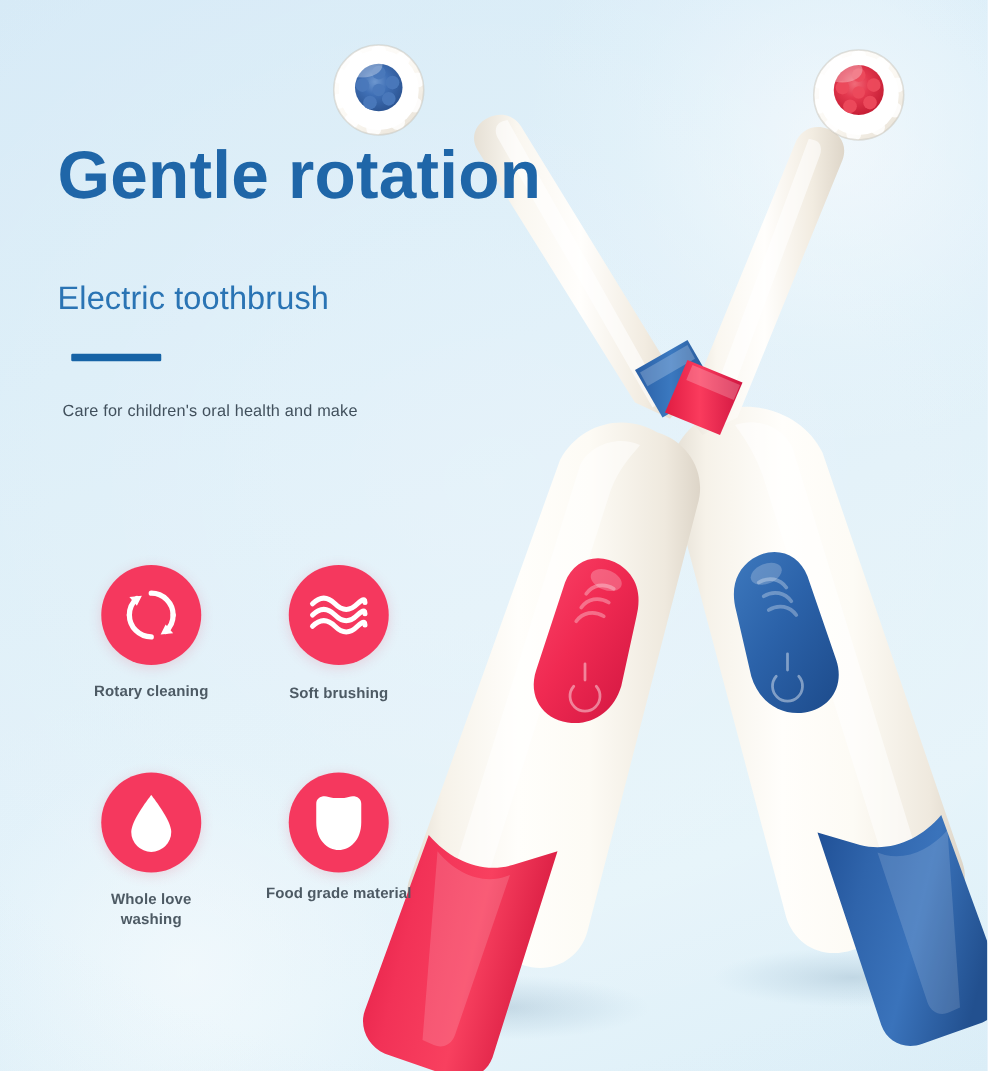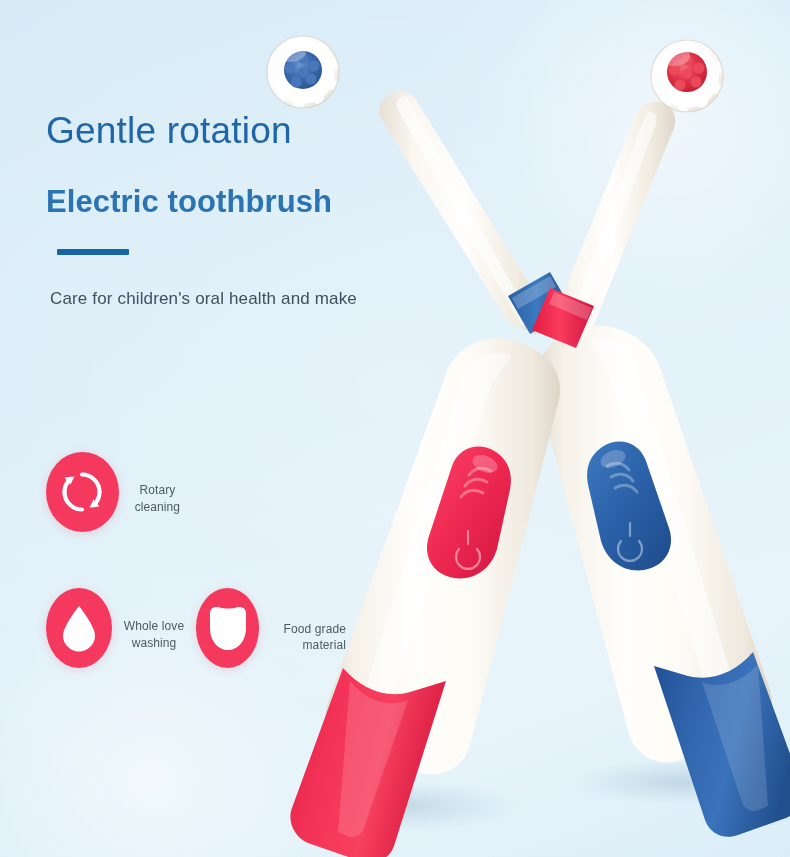--- a/index.html
+++ b/index.html
@@ -66,70 +66,71 @@
   }
 
   
   .text-block {
     position: absolute;
     left: 46px;
     top: 112px;
     width: 330px;
   }
   .headline {
-    font-size: 37px;
+    font-size: 54px;
     line-height: 1.04;
     color: #1f66a8;
-    font-weight: 400;
+    font-weight: 700;
     letter-spacing: 0.2px;
     white-space: nowrap;
   }
   .subhead {
-    margin-top: 36px;
-    font-size: 31px;
+    margin-top: 57px;
+    font-size: 26px;
     line-height: 1.06;
     color: #2a74b4;
-    font-weight: 700;
+    font-weight: 400;
     letter-spacing: 0.1px;
     white-space: nowrap;
   }
   .divider {
     margin-top: 30px;
     margin-left: 11px;
     width: 72px;
     height: 6px;
     background: #1663a6;
     border-radius: 1px;
   }
   .tagline {
     margin-top: 27px;
     margin-left: 4px;
-    font-size: 17px;
+    font-size: 13px;
     line-height: 2.05;
     color: #41505c;
     letter-spacing: 0.15px;
   }
   .tagline-line { display: block; white-space: nowrap; }
 
   
   .features {
     position: absolute;
     left: 46px;
     top: 452px;
     width: 300px;
   }
   .feat-row {
     display: flex;
   }
   .feat-row + .feat-row { margin-top: 56px; }
   .feat {
     width: 150px;
     display: flex;
-    flex-direction: row;
+    flex-direction: column;
     align-items: center;
+    font-weight: bold;
   }
   .feat-circle {
     width: 80px;
     height: 80px;
     border-radius: 50%;
     background: #f5385e;
     display: flex;
     align-items: center;
     justify-content: center;
     box-shadow: 0 2px 10px rgba(226,54,90,0.18);
@@ -138,21 +139,21 @@
   .feat-label {
     margin-top: 13px;
     font-size: 12px;
     line-height: 1.35;
     color: #4d5a64;
     text-align: center;
     letter-spacing: 0.1px;
   }
   .feat-label.two-line { max-width: 84px; }
   .feat-2 .feat-label, .feat-4 .feat-label { margin-top: 14px; }
-  .feat-4 .feat-label { margin-top: 18px; text-align: right; }
+  .feat-4 .feat-label { margin-top: 8px; text-align: right; }
 
   
   .product {
     position: absolute;
     left: 250px;
     top: 0;
     width: 540px;
     height: 857px;
   }
   .product svg { display: block; }
@@ -456,20 +457,32 @@
             <path d="M 23 40.5 A 17.5 17.5 0 0 1 5.5 23" fill="none" stroke="#ffffff" stroke-width="4.2" stroke-linecap="round"></path>
             <path d="M 40.5 23 A 17.5 17.5 0 0 1 34.5 36.2" fill="none" stroke="#ffffff" stroke-width="4.2" stroke-linecap="round"></path>
             <path d="M 5.5 23 A 17.5 17.5 0 0 1 11.5 9.8" fill="none" stroke="#ffffff" stroke-width="4.2" stroke-linecap="round"></path>
             <polygon points="34.5,30.5 40.5,37.5 30.5,38.5" fill="#ffffff"></polygon>
             <polygon points="11.5,15.5 5.5,8.5 15.5,7.5" fill="#ffffff"></polygon>
           </svg>
         </div>
         <div class="feat-label">Rotary cleaning</div>
       </div>
 
+      <div class="feat feat-2">
+        <div class="feat-circle">
+          <svg width="48" height="34" viewBox="0 0 48 34">
+            <g fill="none" stroke="#ffffff" stroke-width="4" stroke-linecap="round">
+              <path d="M 3 8 C 9 2, 15 2, 21 8 S 33 14, 39 8 S 45 6, 45 7"></path>
+              <path d="M 3 17 C 9 11, 15 11, 21 17 S 33 23, 39 17 S 45 15, 45 16"></path>
+              <path d="M 3 26 C 9 20, 15 20, 21 26 S 33 32, 39 26 S 45 24, 45 25"></path>
+            </g>
+          </svg>
+        </div>
+        <div class="feat-label">Soft brushing</div>
+      </div>
 
     </div>
 
     <div class="feat-row">
 
       <div class="feat feat-3">
         <div class="feat-circle">
           <svg width="38" height="48" viewBox="0 0 38 48">
             <path d="M 19 2
                      C 19 2, 35 22, 35 31.5

